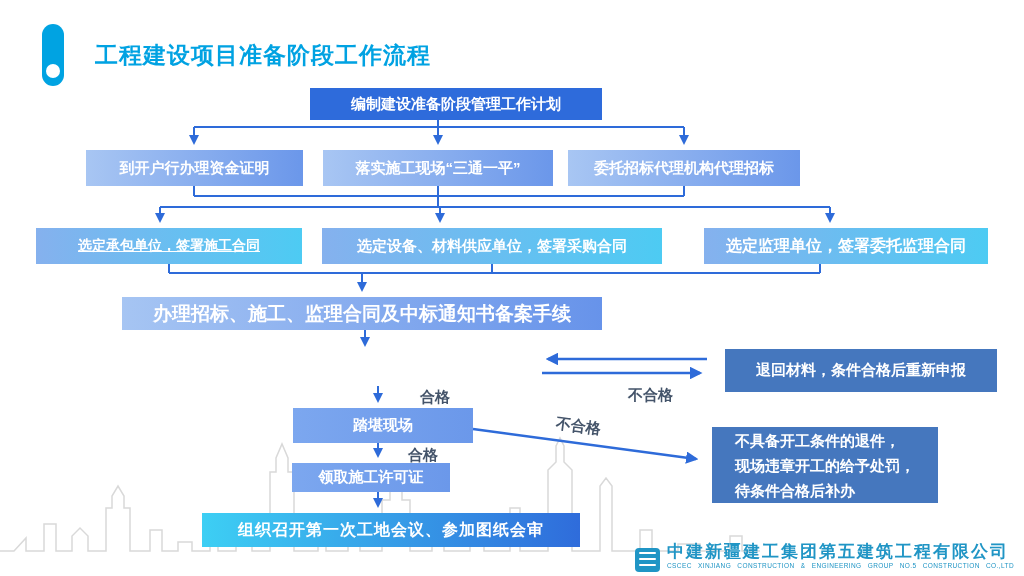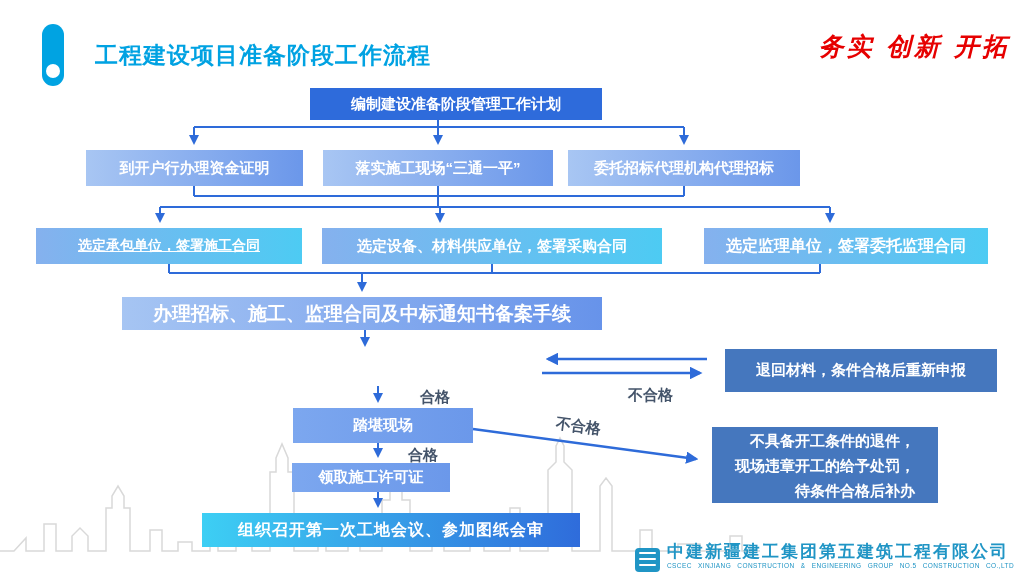--- a/index.html
+++ b/index.html
@@ -14,21 +14,21 @@
 
   
   .title-bullet{left:42px;top:24px;width:22px;height:62px;border-radius:11px;background:#00A3E2;}
   .title-bullet .dot{position:absolute;left:4px;top:40px;width:14px;height:14px;border-radius:50%;background:#fff;}
   .page-title{left:95px;top:40px;font-size:23px;font-weight:bold;color:#00A2E2;letter-spacing:1px;white-space:nowrap;}
   .slogan{left:770px;top:30px;width:240px;text-align:right;font-family:"DejaVu Serif","Liberation Serif",serif;
           font-style:italic;font-weight:bold;font-size:25px;color:#E60000;letter-spacing:3px;white-space:nowrap;}
 
   
   .fbox{display:flex;align-items:center;justify-content:center;color:#fff;font-weight:bold;
-        text-align:right;white-space:nowrap;z-index:3;position:absolute;}
+        text-align:left;white-space:nowrap;z-index:3;position:absolute;}
   .solid-blue{background:#2E6BDB;}
   .g-row2{background:linear-gradient(90deg,#A8C6F3,#6B97EA);}
   .g-row3{background:linear-gradient(90deg,#85B1EE,#4DCBF3);}
   .g-wide{background:linear-gradient(90deg,#A6C5F3,#6793EA);}
   .g-mid{background:linear-gradient(90deg,#7CA7EF,#6B98EA);}
   .g-final{background:linear-gradient(90deg,#3DCFF4,#2F6CDB);}
   .steel{background:#4577BE;}
 
   .b-plan{left:310px;top:88px;width:292px;height:32px;font-size:15px;}
   .b-r2a{left:86px;top:150px;width:217px;height:36px;font-size:15px;}
@@ -106,21 +106,20 @@
       <path d="M378,443 V456" marker-end="url(#arw)"></path>
 
       <path d="M378,491 V506" marker-end="url(#arw)"></path>
     </g>
   </svg>
 
   <div class="abs title-bullet">
       <div class="dot"></div>
     </div>
   <div class="abs page-title">工程建设项目准备阶段工作流程</div>
-  <div class="abs slogan">务实 创新 开拓</div>
 
   <div class="fbox solid-blue b-plan">编制建设准备阶段管理工作计划</div>
 
   <div class="fbox g-row2 b-r2a">到开户行办理资金证明</div>
   <div class="fbox g-row2 b-r2b">落实施工现场“三通一平”</div>
   <div class="fbox g-row2 b-r2c">委托招标代理机构代理招标</div>
 
   <div class="fbox g-row3 b-r3a">选定承包单位，签署施工合同</div>
   <div class="fbox g-row3 b-r3b">选定设备、材料供应单位，签署采购合同</div>
   <div class="fbox g-row3 b-r3c">选定监理单位，签署委托监理合同</div>

